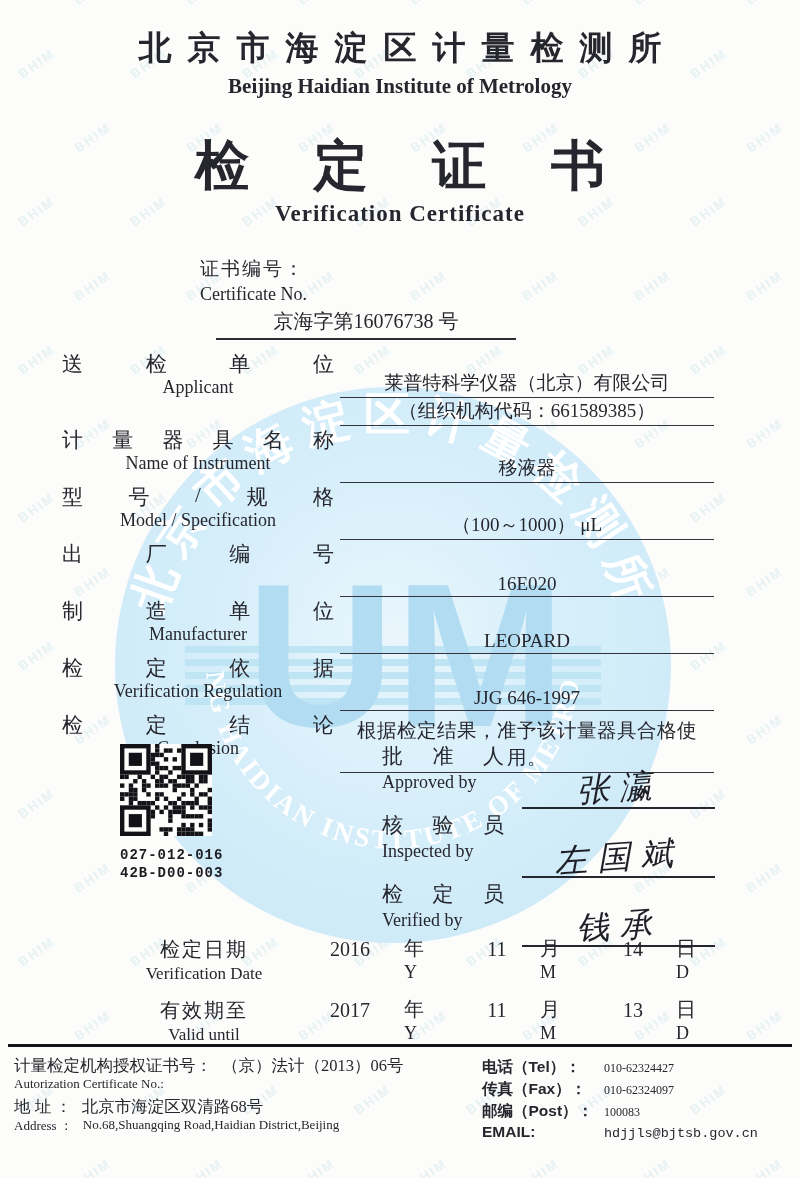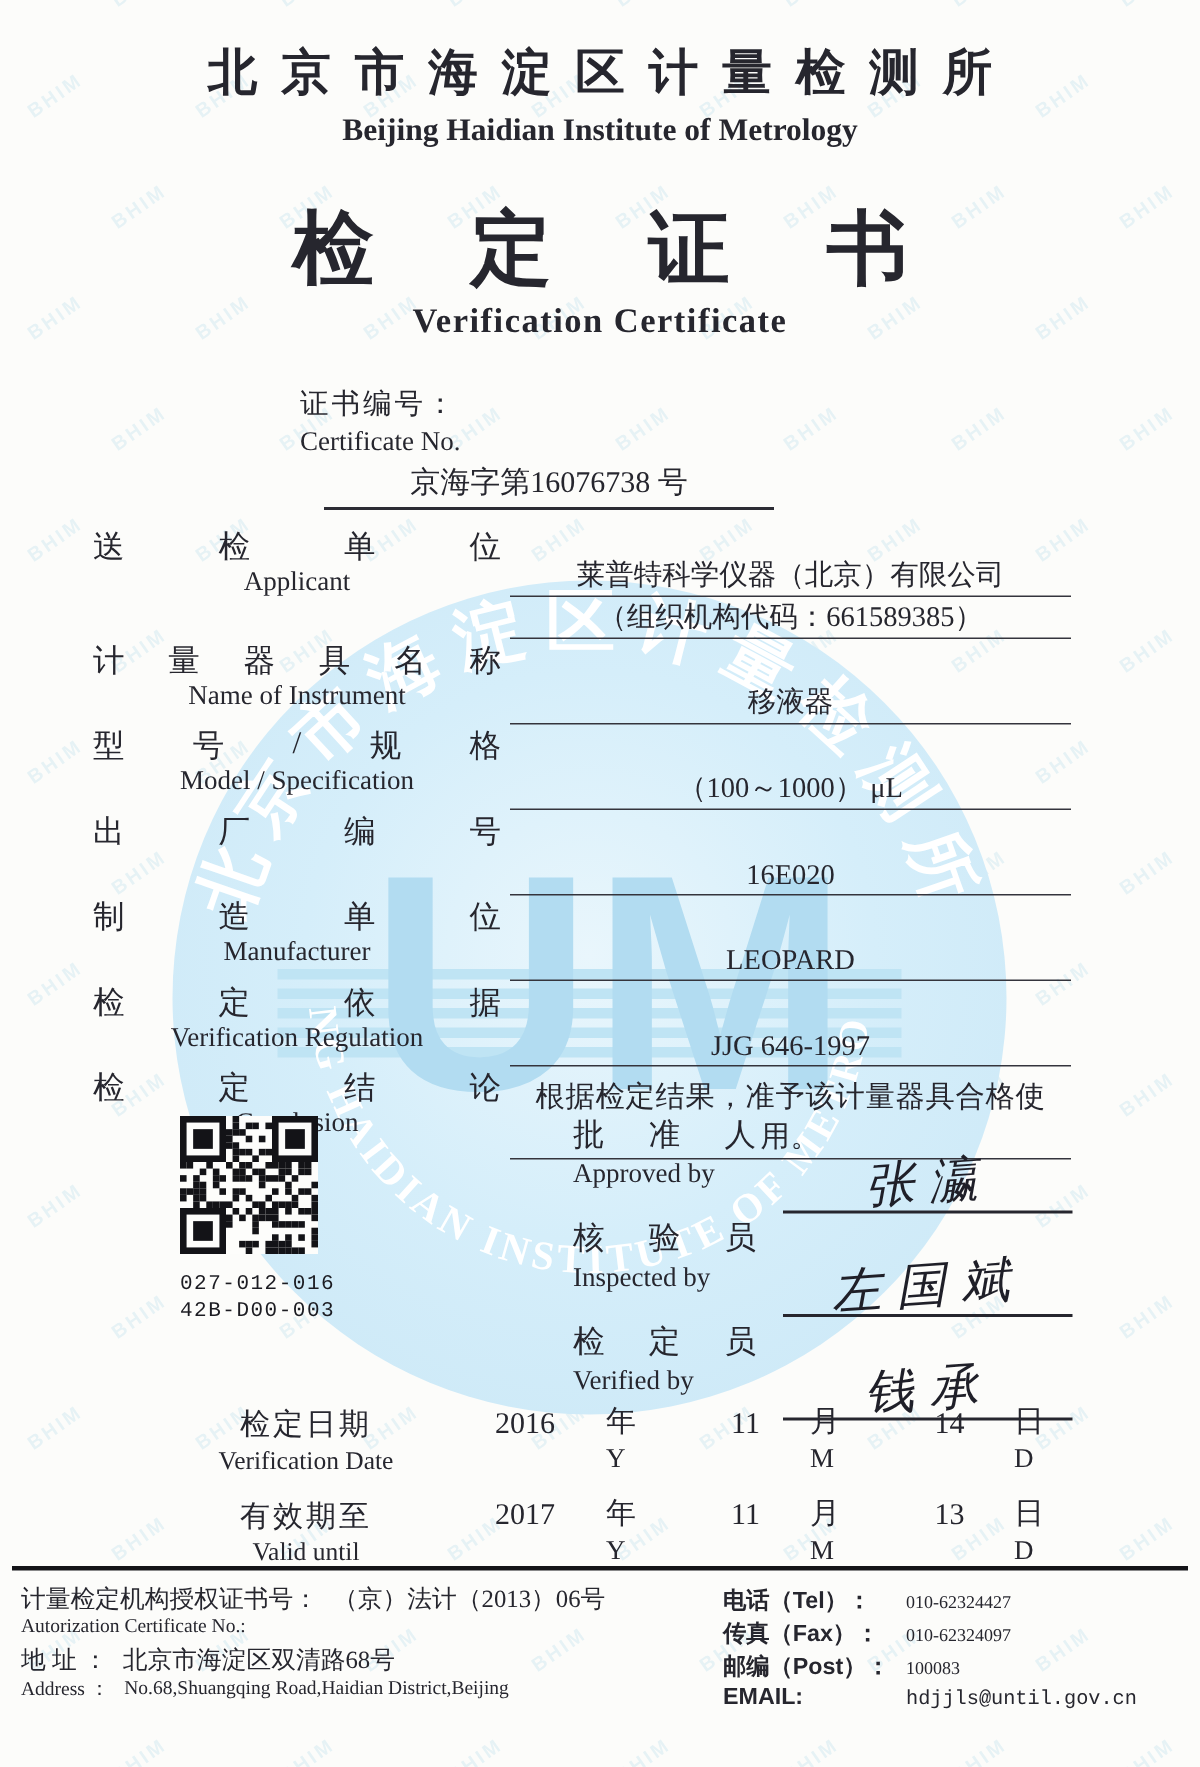--- a/index.html
+++ b/index.html
@@ -32,21 +32,21 @@
   .frow.r6{height:62px;}
   .flabel{width:272px;}
   .fl-cn{font-size:21px;height:27px;}
   .fl-en{font-size:18px;text-align:center;margin-top:0;}
   .fval{flex:1;margin-left:6px;display:flex;flex-direction:column;justify-content:flex-end;}
   .vline{border-bottom:1.5px solid #34343c;text-align:center;font-size:19px;padding-bottom:1px;}
   .r0 .vline{font-size:19px;}
   .r6 .vline{font-size:19.5px;letter-spacing:0.5px;}
   
   .qr{position:absolute;left:120px;top:744px;}
-  .qr-codes{font-family:"Liberation Mono","DejaVu Sans Mono",monospace;font-weight:400;
+  .qr-codes{font-family:"Liberation Mono","DejaVu Sans Mono",monospace;font-weight:700;
             font-size:14px;letter-spacing:1px;margin-top:6px;line-height:18px;color:#1c1c22;}
   
   .approvals{position:absolute;top:740px;left:382px;width:333px;}
   .arow{display:flex;height:69px;}
   .albl{width:138px;padding-top:2px;}
   .albl .cn{font-size:21px;width:122px;}
   .albl .en{font-size:18px;margin-top:2px;}
   .aline{flex:1;margin-left:2px;border-bottom:2px solid #26262e;
          display:flex;align-items:flex-end;justify-content:center;}
   .sig{font-size:33px;font-style:italic;letter-spacing:10px;white-space:nowrap;
@@ -657,18 +657,18 @@
       <div class="fr-line">
         <span class="fr-label">传真（Fax）：</span>
         <span class="fr-val">010-62324097</span>
       </div>
       <div class="fr-line">
         <span class="fr-label">邮编（Post）：</span>
         <span class="fr-val">100083</span>
       </div>
       <div class="fr-line">
         <span class="fr-label">EMAIL:</span>
-        <span class="fr-val mono">hdjjls@until.gov.cn</span>
+        <span class="fr-val mono">hdjjls@bjtsb.gov.cn</span>
       </div>
     </div>
 
   </div>
 </div>
 
 </body></html>

